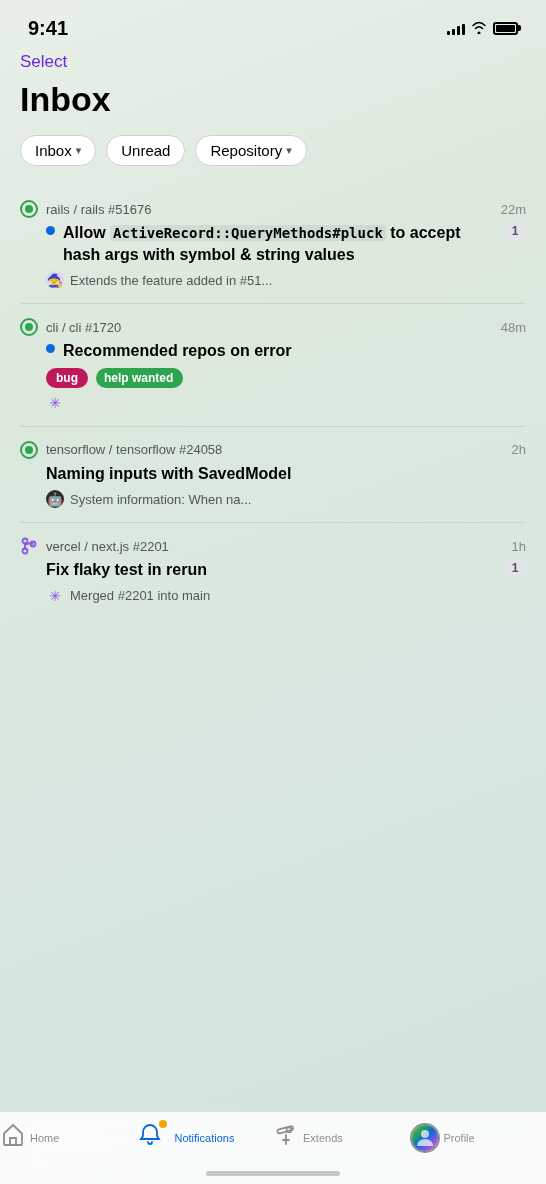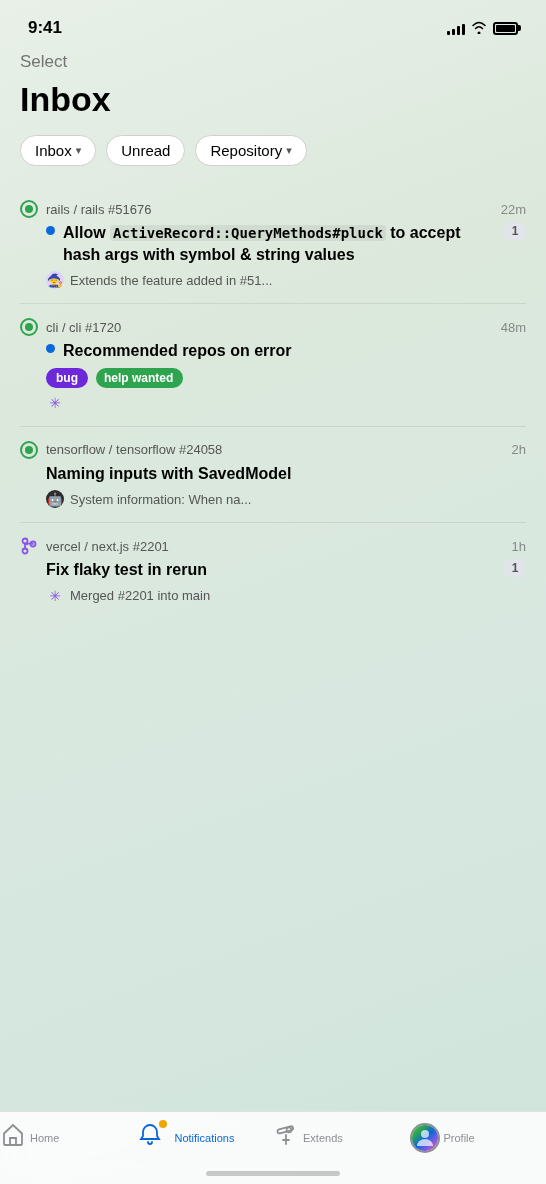--- a/index.html
+++ b/index.html
@@ -16,21 +16,21 @@
 
     .status-bar {
       display: flex;
       justify-content: space-between;
       align-items: center;
       padding: 12px 28px 4px;
       height: 48px;
     }
 
     .status-time {
-      font-size: 17px;
+      font-size: 20px;
       font-weight: 600;
       color: #000;
     }
 
     .status-icons {
       display: flex;
       align-items: center;
       gap: 6px;
     }
 
@@ -75,21 +75,21 @@
       height: 100%;
       background: #000;
       border-radius: 1px;
     }
 
     .content {
       padding: 0 20px;
     }
 
     .select-btn {
-      color: #737373;
+      color: #6d28d9;
       font-size: 17px;
       font-weight: 400;
       background: none;
       border: none;
       cursor: pointer;
       padding: 4px 0;
       margin-bottom: 4px;
       text-align: right;
     }
 
@@ -245,21 +245,21 @@
     }
 
     .label-badge {
       border-radius: 20px;
       padding: 3px 10px;
       font-size: 12px;
       font-weight: 600;
     }
 
     .label-bug {
-      background: #6d28d9;
+      background: #be185d;
       color: white;
     }
 
     .label-help {
       background: #2ea44f;
       color: white;
       padding-left: 8px;
     }
 
     .notif-preview {

